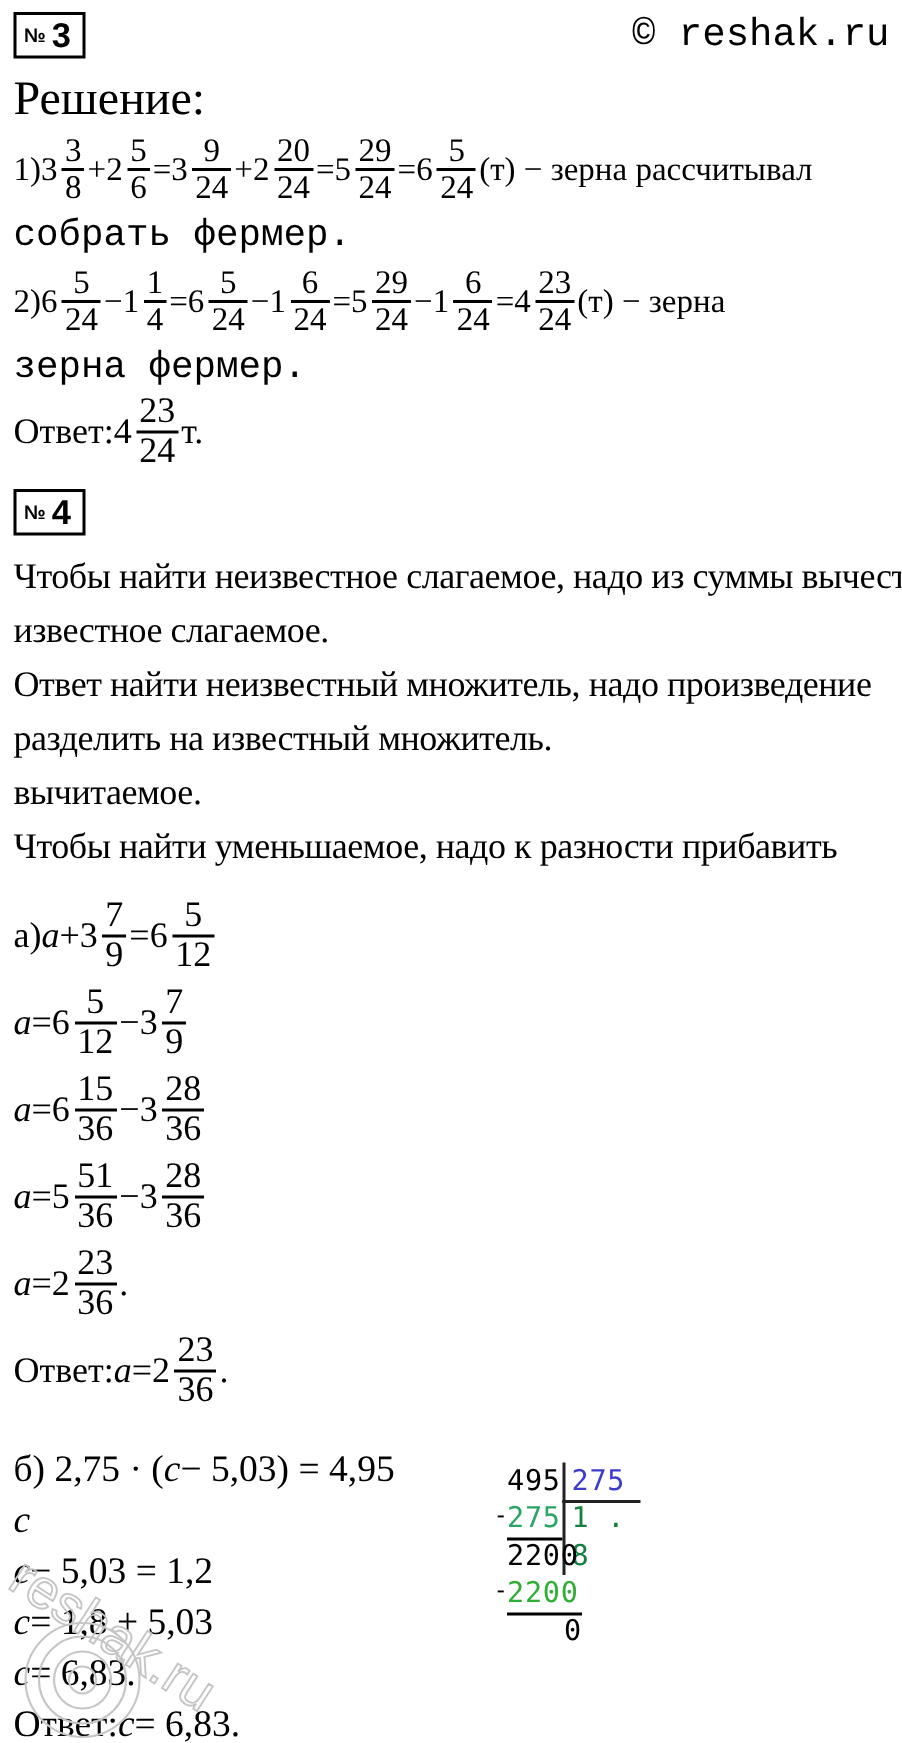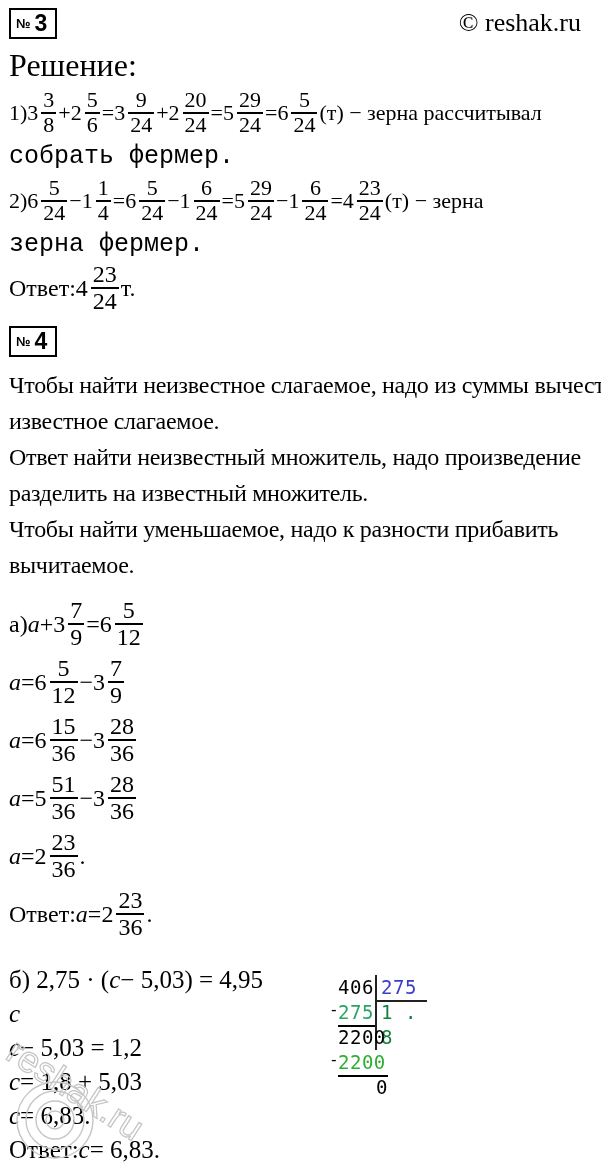--- a/index.html
+++ b/index.html
@@ -8,21 +8,21 @@
     font-family:"Liberation Serif",serif;color:#000;overflow:hidden;
   }
   .content{padding:8px 4px 0 9px;}
   .hdr{display:flex;justify-content:space-between;align-items:flex-start;}
   .numbox{
     display:inline-flex;align-items:center;border:2px solid #000;
     padding:2px 8px 2px 5px;gap:4px;font-family:"Liberation Sans",sans-serif;background:#fff;
   }
   .numbox .no{font-size:13px;font-weight:700;}
   .numbox .num{font-size:23px;font-weight:700;line-height:1;}
-  .copyright{font-size:26px;margin-right:16px;}
+  .copyright{font-size:26px;margin-right:4px;font-family:Liberation Mono, monospace;}
   .sol{font-size:32px;margin-top:8px;}
   .math-line{display:flex;align-items:center;white-space:nowrap;font-size:22px;height:57px;}
   .plain-line{font-size:25px;line-height:31px;white-space:nowrap;font-family:Liberation Mono, monospace;}
   .frac{display:inline-flex;flex-direction:column;text-align:center;margin:0 2px;line-height:1.04;}
   .frac .den{border-top:2px solid #000;padding:0 2px;}
   .frac .num{padding:0 2px;}
   .whole{margin-right:1px;}
   .mvar{font-style:italic;}
   .p3-answer{height:56px;font-size:24px;}
   .rules{margin-top:10px;}
@@ -164,22 +164,22 @@
     <div class="numbox" style="margin-top:10px">
       <span class="no">№</span>
       <span class="num">4</span>
     </div>
 
     <div class="rules">
         <div class="rule-line">Чтобы найти неизвестное слагаемое, надо из суммы вычесть</div>
         <div class="rule-line">известное слагаемое.</div>
         <div class="rule-line">Ответ найти неизвестный множитель, надо произведение</div>
         <div class="rule-line">разделить на известный множитель.</div>
+        <div class="rule-line">вычитаемое.</div>
         <div class="rule-line">Чтобы найти уменьшаемое, надо к разности прибавить</div>
-        <div class="rule-line">вычитаемое.</div>
       </div>
 
     <div class="partA">
         <div class="math-line gen-line">
           <span class="mtxt">а) </span>
           <span class="mvar">a</span>
           <span class="mtxt"> + </span>
           <span class="whole">3</span>
           <span class="frac">
             <span class="num">7</span>
@@ -286,21 +286,21 @@
           <span class="mvar">c</span>
           <span class="mtxt"> = 6,83.</span>
         </div>
       </div>
 
   </div>
 
   <div class="ld">
     <div class="ld-row">
       <span class="ld-minus"></span>
-      <span class="ld-main">406</span>
+      <span class="ld-main">495</span>
       <span class="ld-corner top" style="color: rgb(60, 60, 204);">275</span>
     </div>
     <div class="ld-row">
       <span class="ld-minus">-</span>
       <span class="ld-main ld-underline" style="color: rgb(42, 165, 100);">275</span>
       <span class="ld-corner" style="color: #15803d;">1 . 8</span>
     </div>
     <div class="ld-row">
       <span class="ld-minus"></span>
       <span class="ld-main wide">2200</span>

